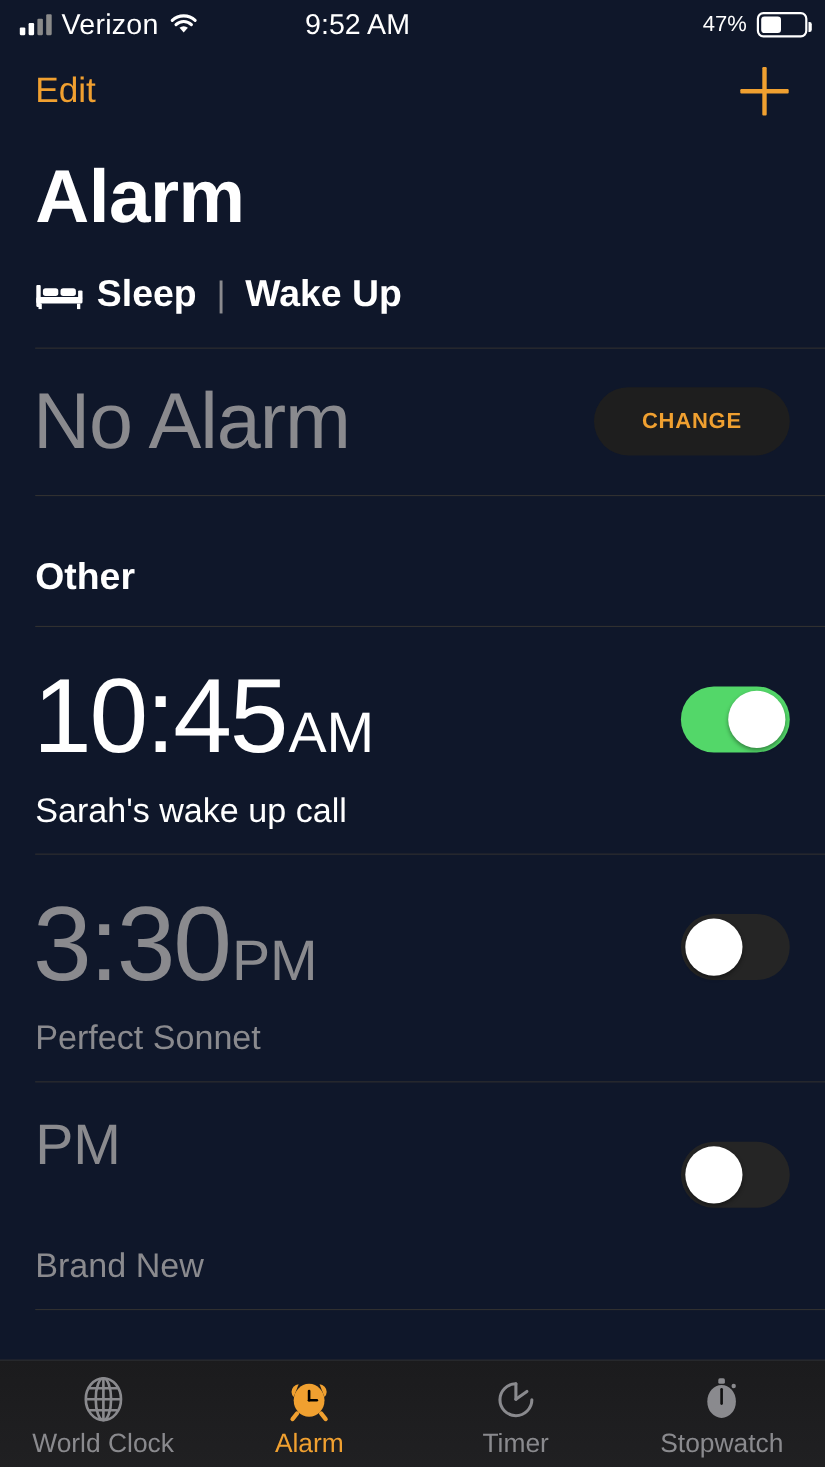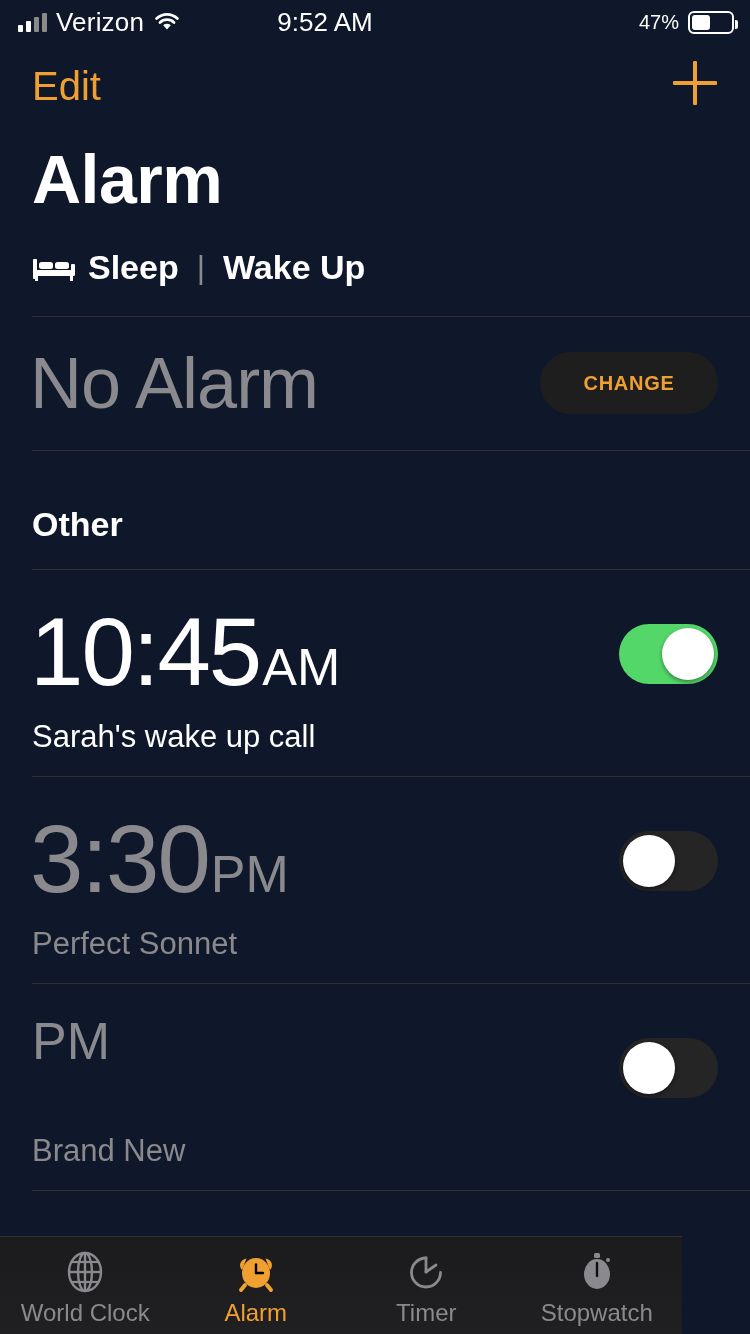--- a/index.html
+++ b/index.html
@@ -34,21 +34,21 @@
   .batt-pct { font-size:20px; }
   .batt { position:relative; width:46px; height:23px; border:2px solid #fff; border-radius:6px; }
   .batt::after { content:""; position:absolute; right:-6px; top:7px; width:3px; height:9px;
                  background:#fff; border-radius:0 2px 2px 0; }
   .batt-fill { position:absolute; left:2px; top:2px; bottom:2px; background:#fff; border-radius:3px; }
 
   
   .navbar { position:absolute; top:56px; left:0; width:750px; height:60px; }
   .edit-btn {
     position:absolute; left:32px; top:8px;
-    color:#F0A030; font-size:40px; background:none; border:none;
+    color:#F0A030; font-size:32px; background:none; border:none;
     font-family:"Liberation Sans", sans-serif; cursor:pointer; padding:0;
   }
   .add-btn {
     position:absolute; right:30px; top:2px;
     width:50px; height:50px; cursor:pointer;
   }
   .add-btn::before, .add-btn::after {
     content:""; position:absolute; background:#F0A030; border-radius:1px;
   }
   .add-btn::before { left:3px; top:23px; width:44px; height:4px; }
@@ -117,21 +117,21 @@
   .toggle .knob {
     position:absolute; top:4px; left:4px;
     width:52px; height:52px; border-radius:50%; background:#fff;
     box-shadow:0 2px 4px rgba(0,0,0,.4);
   }
   .toggle.on { background:#53D769; }
   .toggle.on .knob { left:43px; }
 
   
   .tabbar {
-    position:absolute; left:0; bottom:0; width:682px; height:98px;
+    position:absolute; left:0; bottom:0; width:750px; height:98px;
     background:linear-gradient(180deg,#1b1b1d 0%,#202022 100%);
     border-top:1px solid #303030;
     display:flex;
   }
   .tab {
     flex:1; display:flex; flex-direction:column; align-items:center;
     justify-content:center; gap:4px; cursor:pointer; padding-top:4px;
   }
   .tab svg { display:block; }
   .tab-label { font-size:24px; color:#8a8a8e; }

